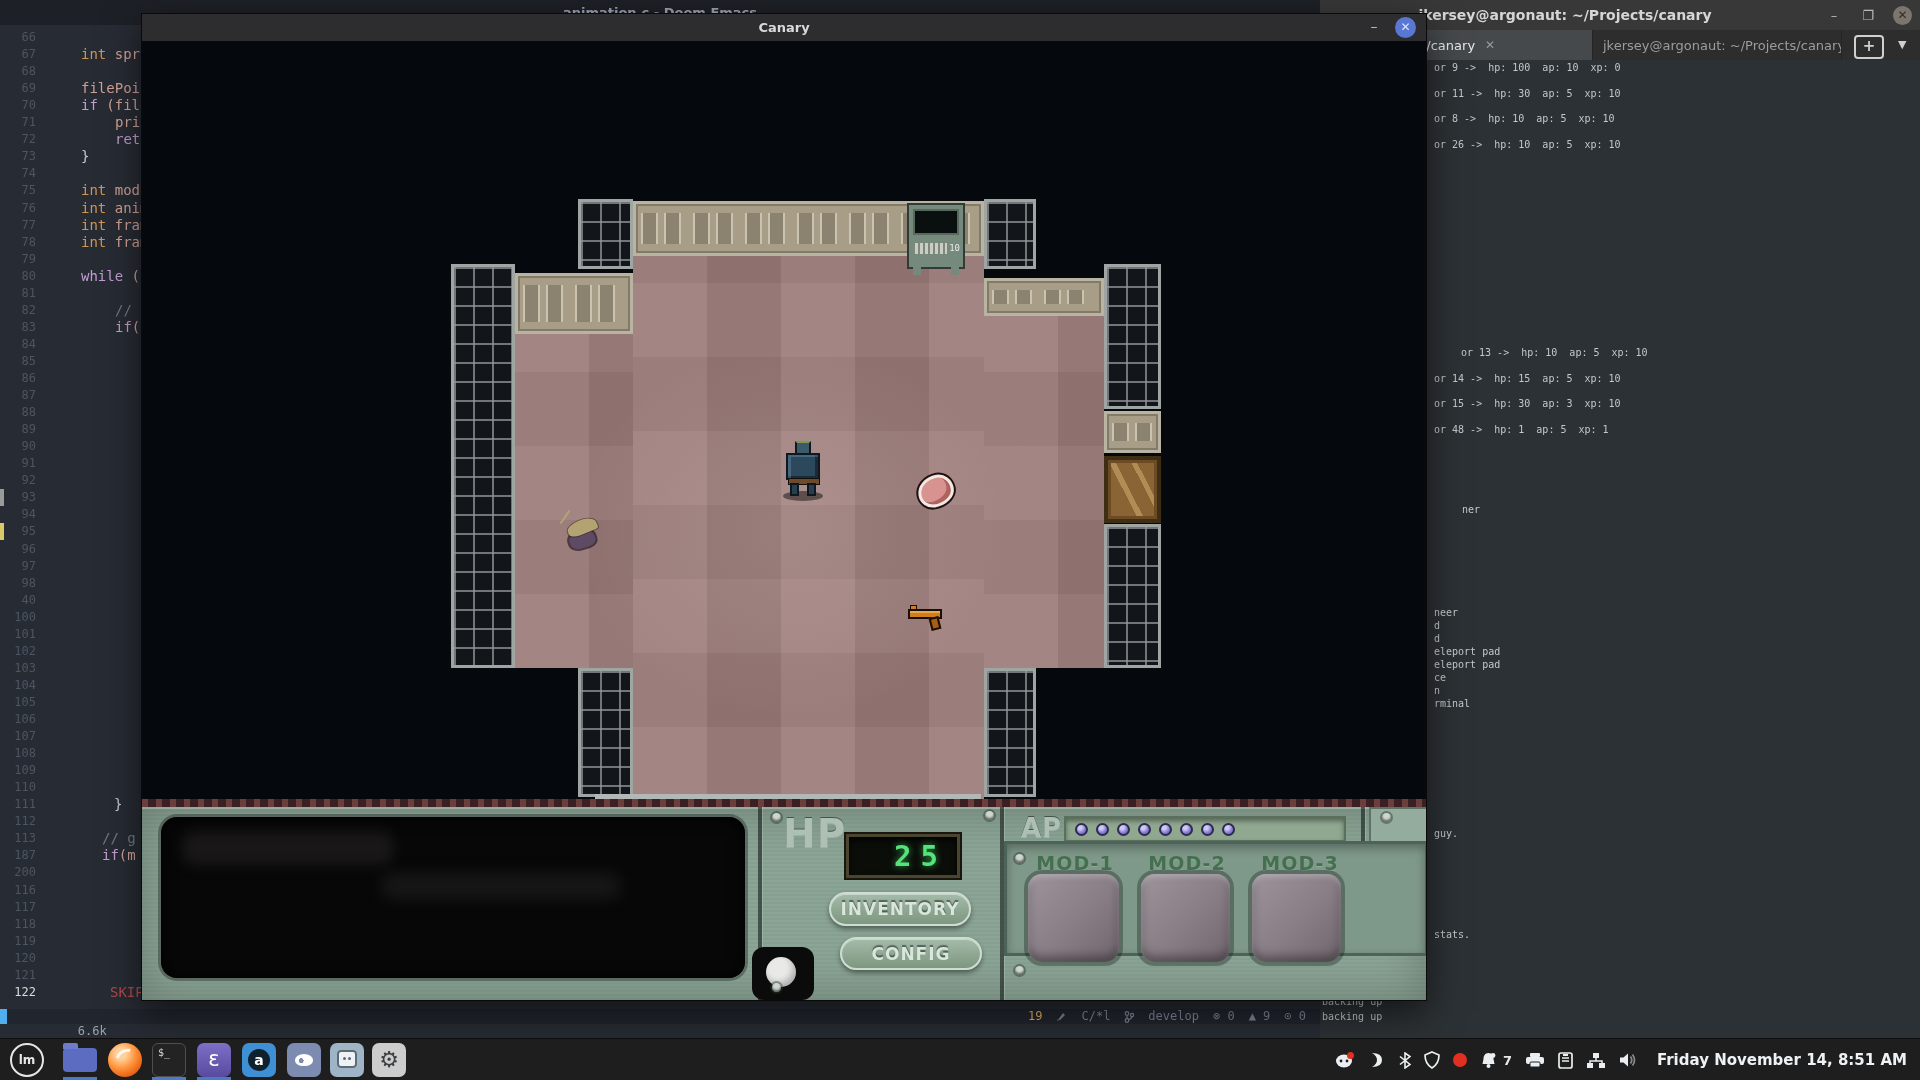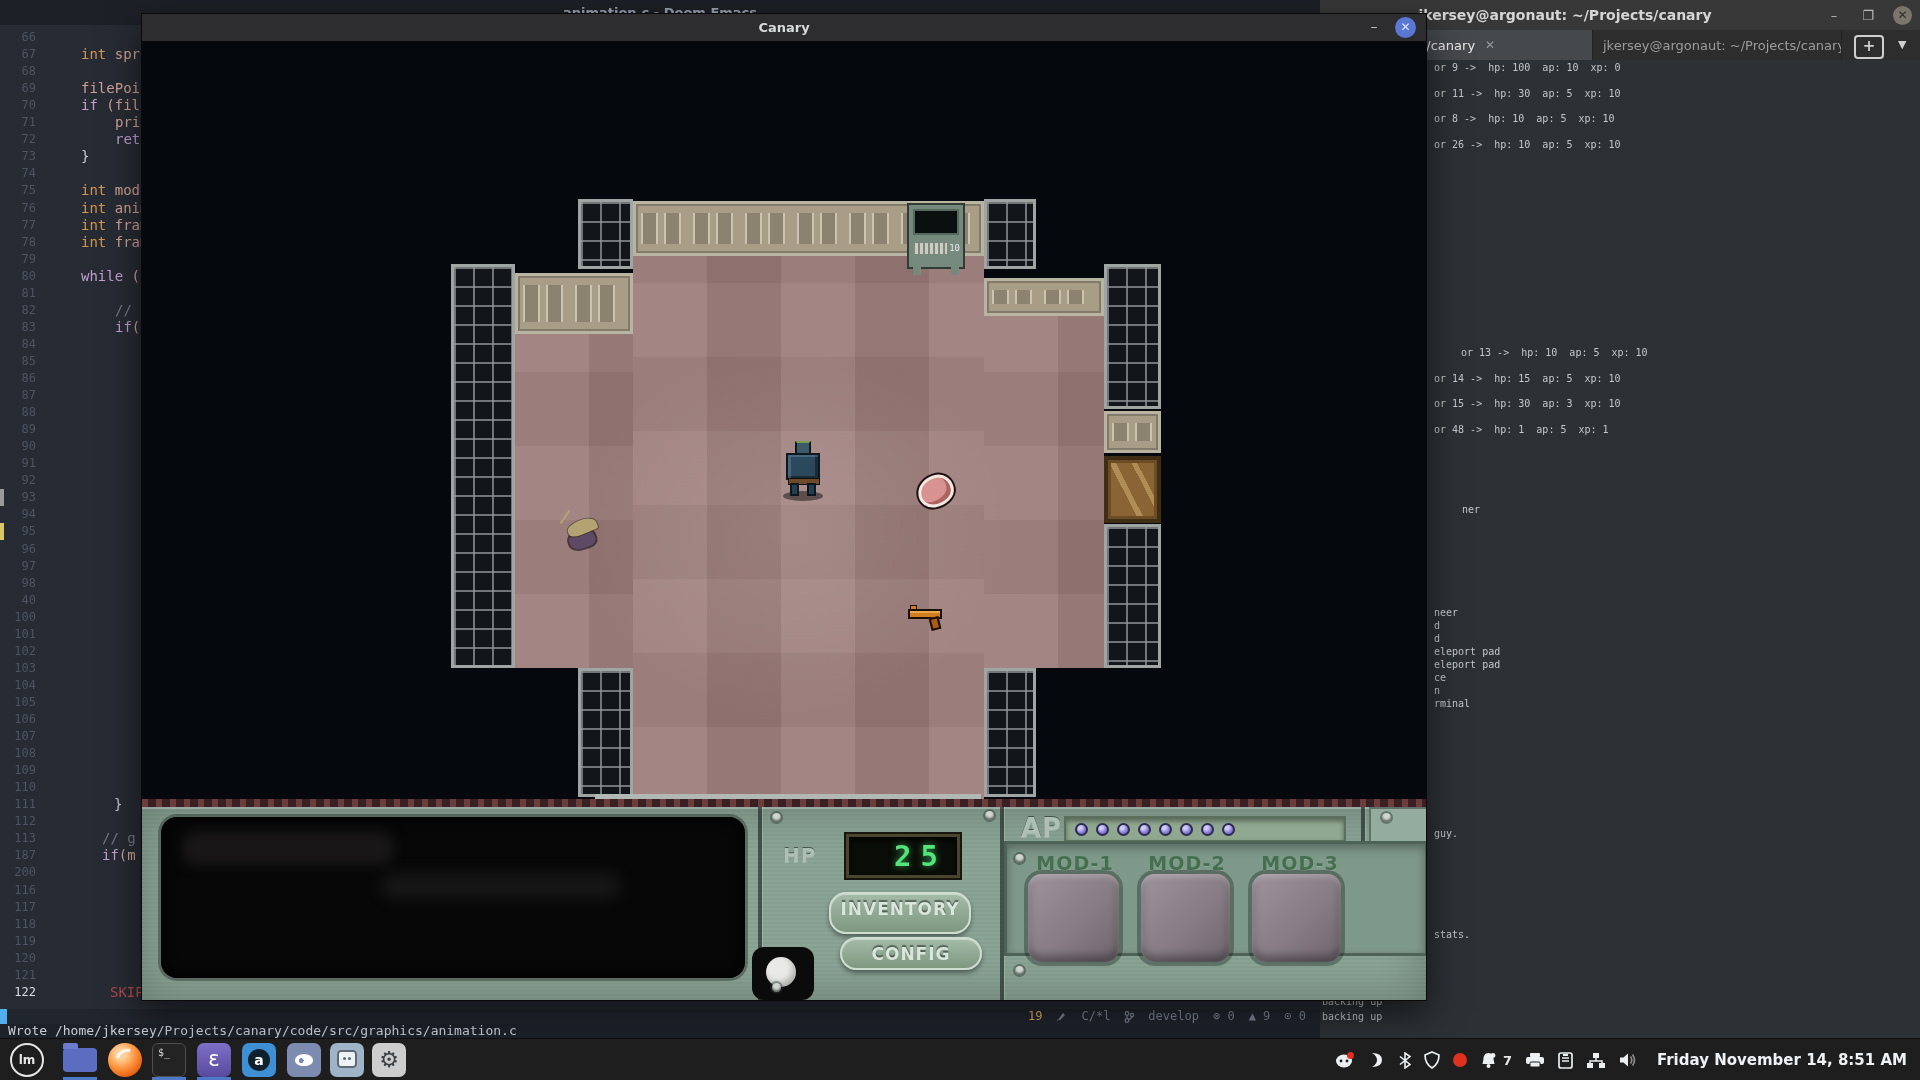--- a/index.html
+++ b/index.html
@@ -282,21 +282,20 @@
           <circle cx="3" cy="9.5" r="1.8" fill="none" stroke="#7f8796" stroke-width="1.2"></circle>
           <circle cx="8" cy="4" r="1.6" fill="none" stroke="#7f8796" stroke-width="1.2"></circle>
           <path d="M3 4.5 V7.5 M8 5.5 Q8 7.5 4.5 8.5" fill="none" stroke="#7f8796" stroke-width="1.2"></path>
           </svg>
         <span class="ml-ico">develop</span>
         <span class="ml-ico">⊗ <span>0</span></span>
         <span class="ml-ico">▲ <span>9</span></span>
         <span class="ml-ico">⊙ <span>0</span></span>
       </div>
     </div>
-    <div class="emacs-echo">Wrote /home/jkersey/Projects/canary/code/src/graphics/animation.c</div>
   </div>
 
   <div class="terminal">
     <div class="term-titlebar">
       <div class="term-title">jkersey@argonaut: ~/Projects/canary</div>
       <div class="term-btns">
         <div class="tb">–</div>
         <div class="tb">❐</div>
         <div class="tb tb-close">✕</div>
       </div>
@@ -407,25 +406,25 @@
         <div class="hud-top"></div>
         <div class="hud-body"></div>
         <div class="msg-panel">
           <div class="smudge1"></div>
           <div class="smudge2"></div>
         </div>
         <div class="groove" style="left:616px;top:8px;height:193px;"></div>
         <div class="groove" style="left:858px;top:8px;height:193px;"></div>
         <div class="groove" style="left:1219px;top:8px;height:50px;"></div>
 
-        <div class="hp-label" style="left:641px;top:44px;font-size:20px;">HP</div>
+        <div class="hp-label" style="left:641px;top:12px;font-size:39px;">HP</div>
         <div class="lcd" style="left:704px;top:35px;width:114px;height:44px;">
           <div class="lcd-val">25</div>
         </div>
-        <div class="hud-btn" style="left:687px;top:93px;width:142px;height:42px;line-height:31px;">INVENTORY</div>
+        <div class="hud-btn" style="left:687px;top:93px;width:142px;height:34px;line-height:31px;">INVENTORY</div>
         <div class="hud-btn" style="left:698px;top:138px;width:142px;height:33px;line-height:30px;">CONFIG</div>
         <div class="dot-notch" style="left:610px;top:148px;width:62px;height:53px;"></div>
         <div class="white-dot" style="left:624px;top:158px;"></div>
 
         <div class="ap-label" style="left:879px;top:14px;font-size:26px;">AP</div>
         <div class="ap-bar" id="apBar" style="left:922px;top:17px;width:282px;height:26px;">
             <div class="led"></div>
             <div class="led"></div>
             <div class="led"></div>
             <div class="led"></div>

